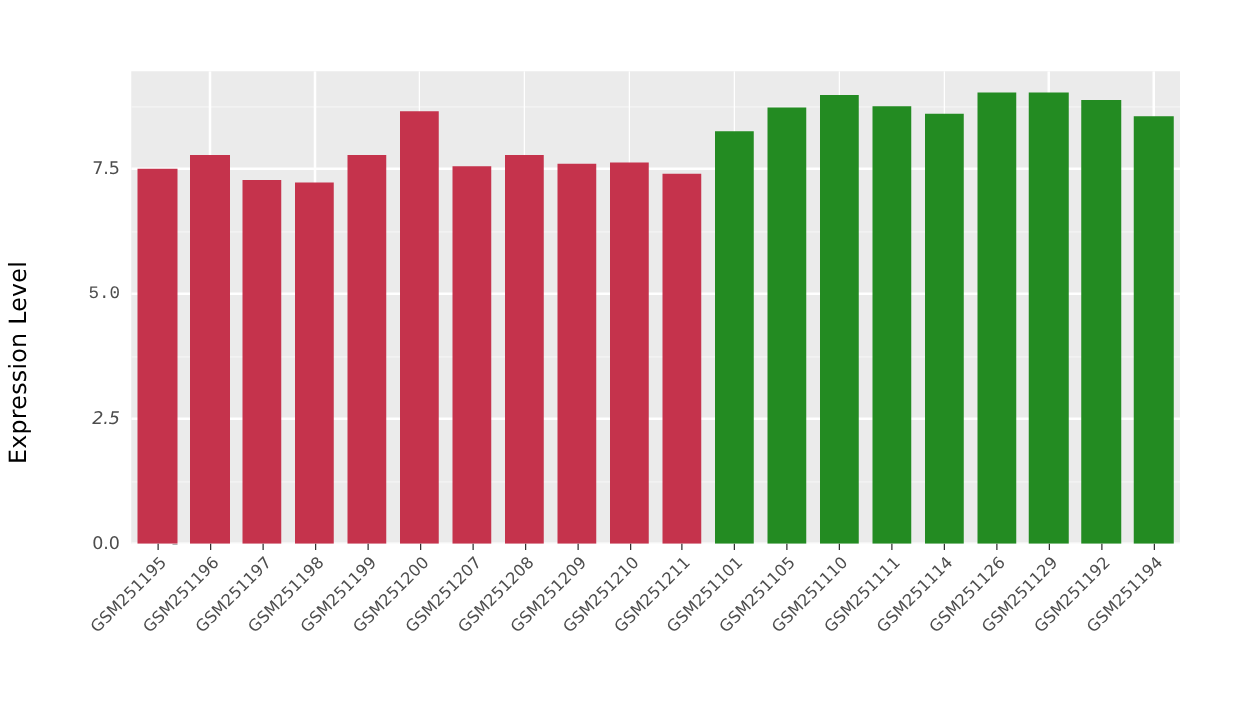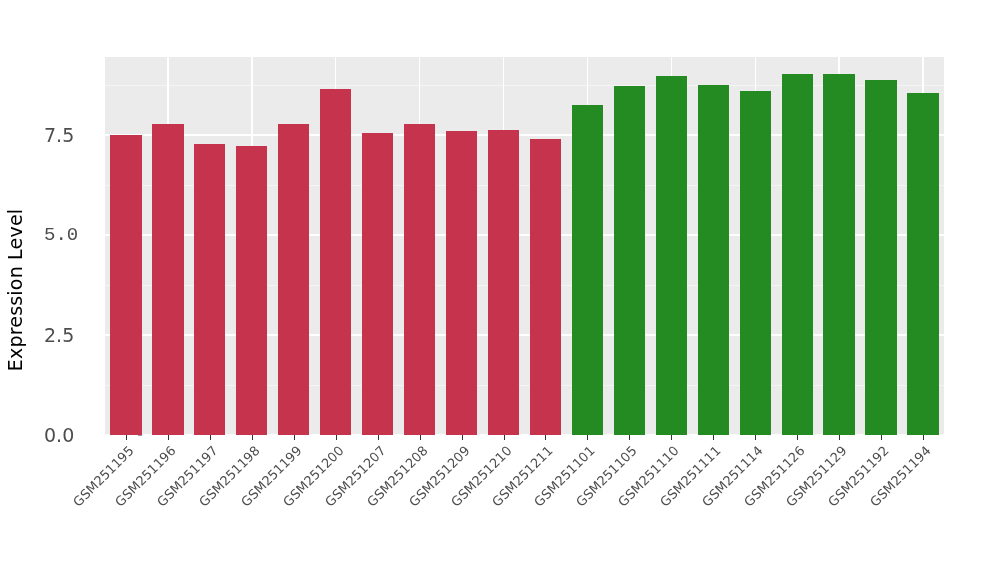--- a/index.html
+++ b/index.html
@@ -39,21 +39,22 @@
     letter-spacing: 0.2px;
     white-space: nowrap;
     pointer-events: none;
   }
 
   
   .y-tick-label {
     position: absolute;
     right: 0;
     width: 52px;
-    font-size: 19px;
+    text-align: right;
+    font-size: 14px;
     color: #4d4d4d;
     transform: translateY(-50%);
     white-space: nowrap;
   }
   #y-ticks {
     position: absolute;
     left: 40px;
     top: 0;
     width: 56px;
     height: 580px;
@@ -134,21 +135,21 @@
 </head>
 <body>
 
 <div id="chart-root">
 
   <div class="y-axis-title">Expression Level</div>
 
   <div id="y-ticks">
       <div class="y-tick-label" style="top: 435px;">0.0</div>
       <div class="y-tick-mark" style="top: 435px;"></div>
-      <div class="y-tick-label" style="top: 335px;">2.5</div>
+      <div class="y-tick-label" style="top: 335px; font-style: italic;">2.5</div>
       <div class="y-tick-mark" style="top: 335px;"></div>
       <div class="y-tick-label" style="top: 235px; font-family: Liberation Mono, monospace;">5.0</div>
       <div class="y-tick-mark" style="top: 235px;"></div>
       <div class="y-tick-label" style="top: 135px;">7.5</div>
       <div class="y-tick-mark" style="top: 135px;"></div>
     </div>
 
   <div id="panel">
       <div class="grid-minor" style="top: 328px;"></div>
       <div class="grid-minor" style="top: 228px;"></div>

